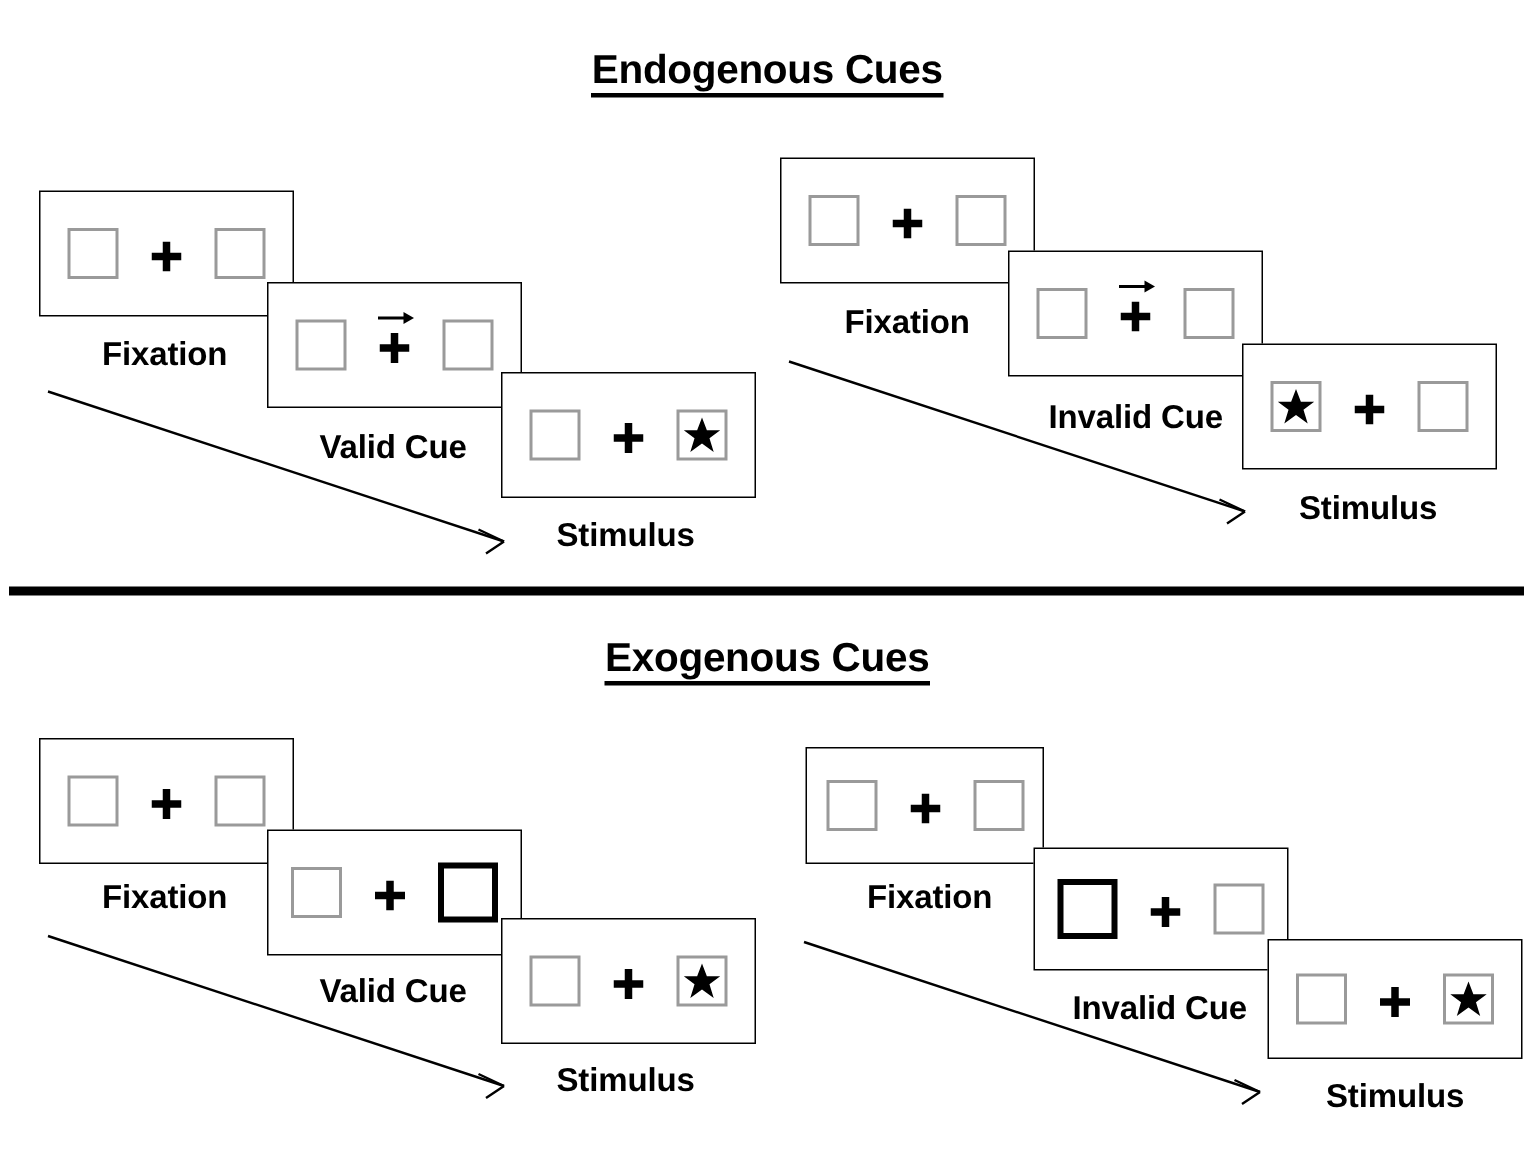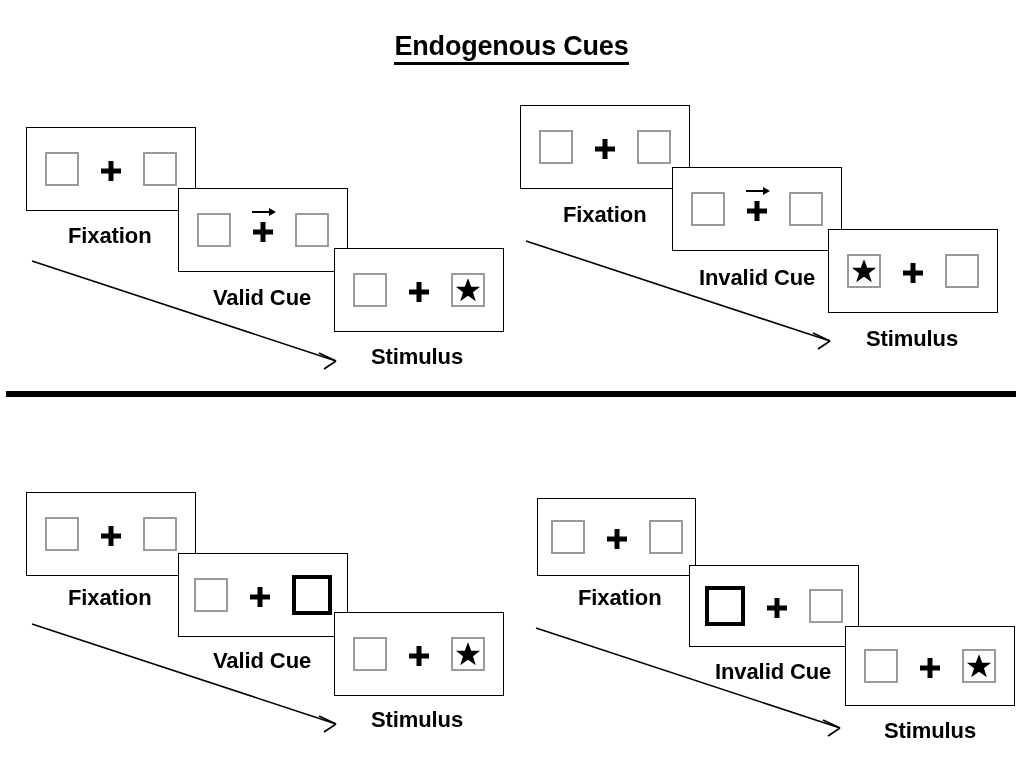--- a/index.html
+++ b/index.html
@@ -236,20 +236,23 @@
   </div>
   <div class="panel-label" style="left:866px; top:321px; z-index:6;">Stimulus</div>
 
   <svg class="flow-arrow" style="left:518px; top:228px; z-index:2;" width="330" height="125" viewBox="0 0 330 125">
     <line x1="8" y1="8" x2="312" y2="108" stroke="#000" stroke-width="1.6"></line>
     <path d="M312 108 L295 100 M312 108 L300 116" stroke="#000" stroke-width="1.6" fill="none"></path>
   </svg>
 
   <div class="divider"></div>
 
+  <div class="section-title" id="title-exogenous">
+    <span class="tt">Exogenous Cues</span>
+  </div>
 
   <div class="panel" style="left:26px; top:487px; width:170px; height:84px; z-index:3;">
     <div class="panel-inner">
       <div class="box"></div>
       <div class="plus">
         <svg class="cross" viewBox="0 0 20 20">
           <path d="M7.5 0 H12.5 V7.5 H20 V12.5 H12.5 V20 H7.5 V12.5 H0 V7.5 H7.5 Z" fill="#000"></path>
         </svg>
       </div>
       <div class="box"></div>

